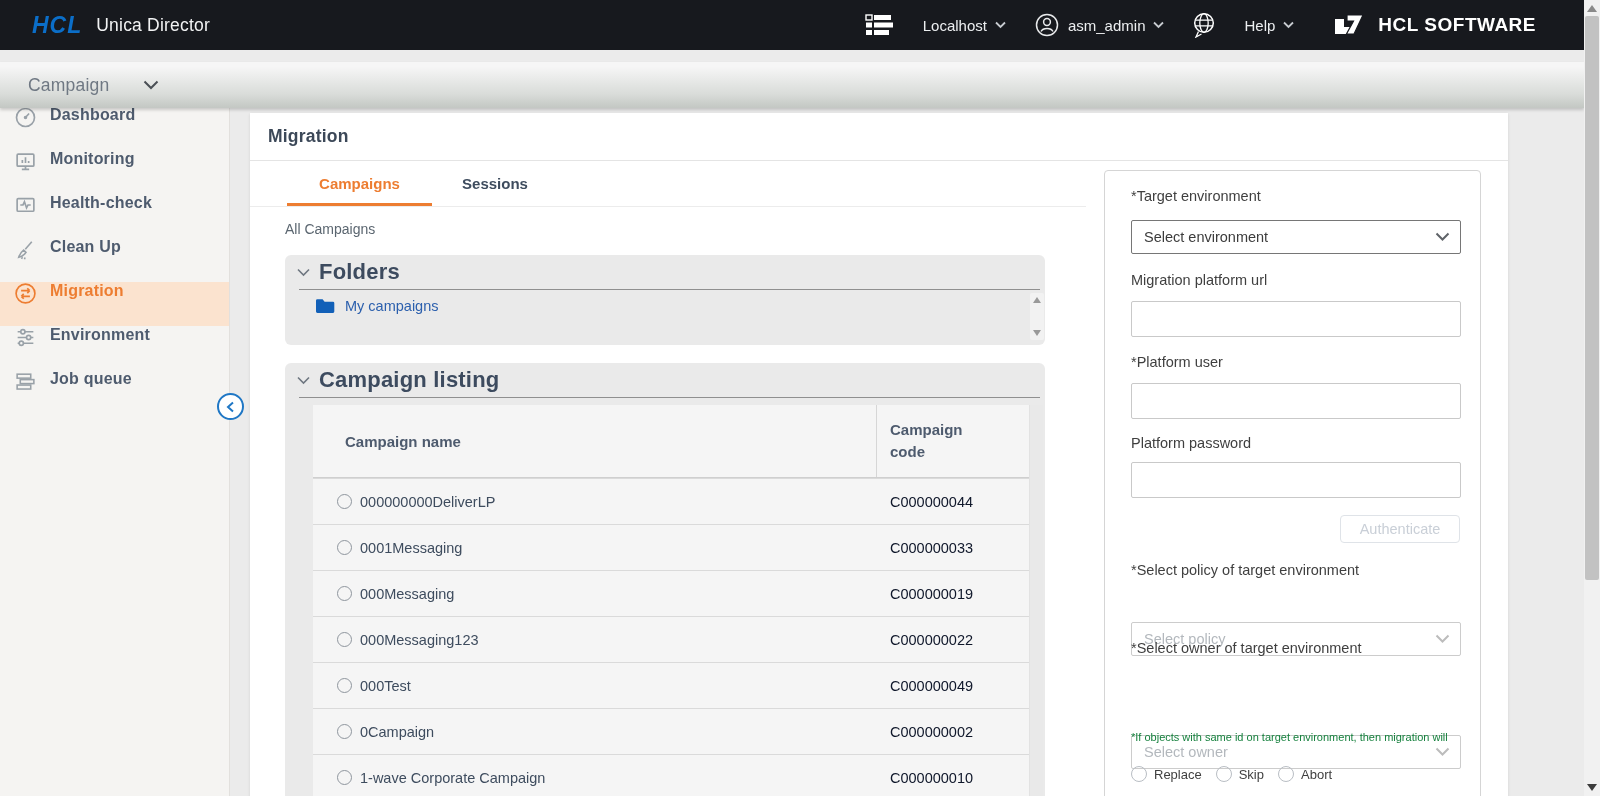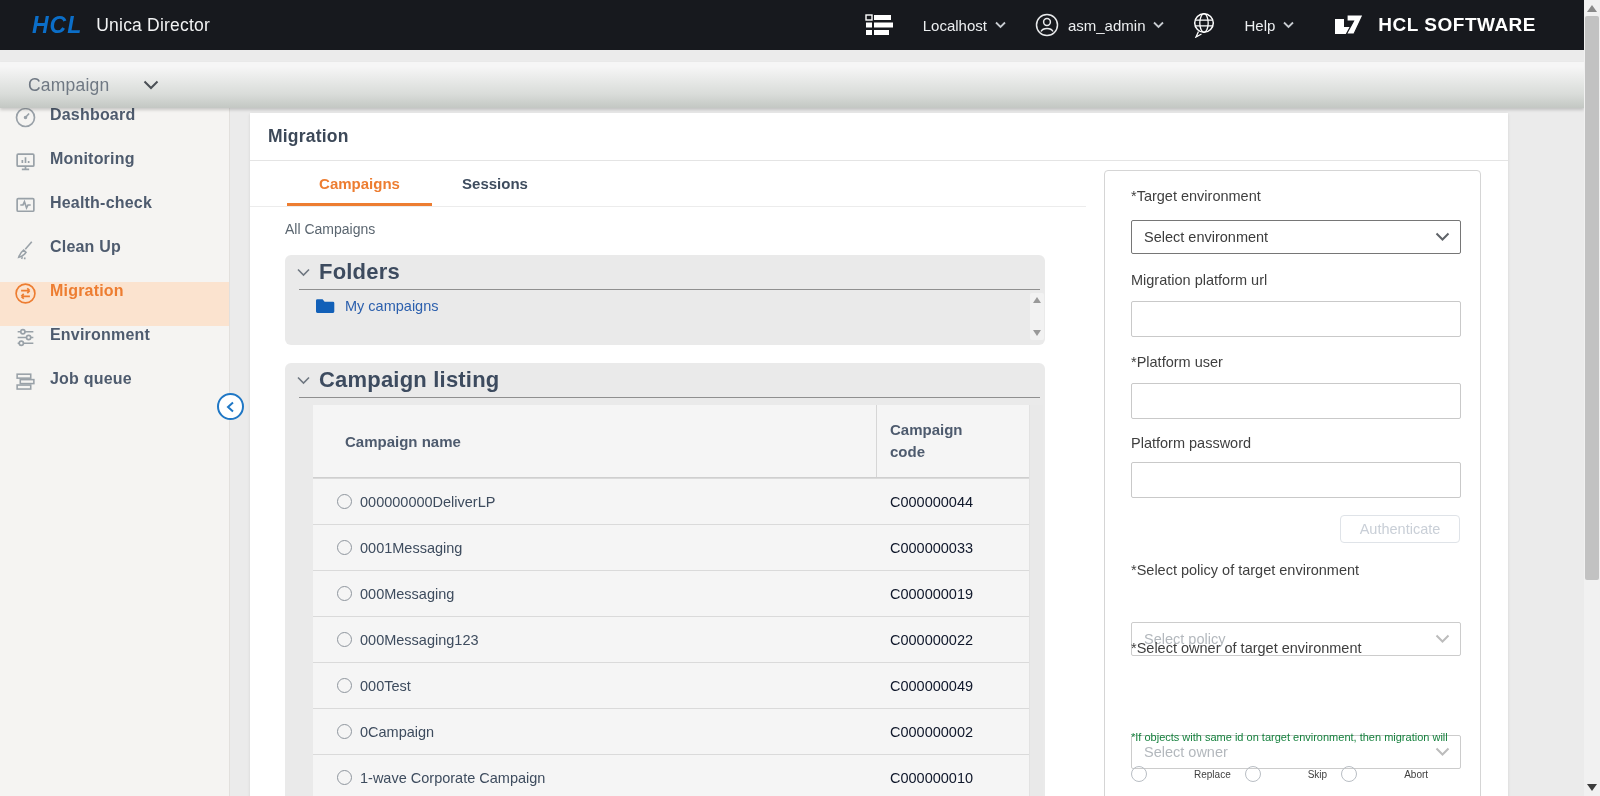--- a/index.html
+++ b/index.html
@@ -90,21 +90,21 @@
   .sel.disabled .schev{color:#bcbcbc;}
   .tin{width:330px;height:36px;border:1px solid #c9c9c9;border-radius:2px;background:#fff;
        box-sizing:border-box;padding:0 10px;font:inherit;font-size:14.5px;color:#3c3c3c;}
   .auth-btn{position:absolute;right:20px;top:344px;width:120px;height:28px;background:#fff;
             border:1px solid #dfe3e8;border-radius:4px;color:#c9cfd7;font-size:14.5px;
             font-family:inherit;cursor:default;}
   .conflict{width:332px;line-height:20px;font-size:11px;color:#15803d;margin-top:8px;}
   .radio-row{display:flex;gap:14px;align-items:center;}
   .ropt{display:flex;align-items:center;gap:7px;cursor:pointer;}
   .rcirc{width:16px;height:16px;border:1.5px solid #b9bec4;border-radius:50%;box-sizing:border-box;}
-  .ropt .rl{font-size:10px;color:#3f3f3f;margin-left:40px;}
+  .ropt .rl{font-size:13px;color:#3f3f3f;}
   
   .vscroll{position:absolute;right:0;top:0;width:16px;height:796px;background:#f1f1f1;z-index:9;}
   .vscroll .thumb{position:absolute;left:1px;top:16px;width:14px;height:564px;background:#c2c2c2;border-radius:2px;}
   .vscroll .ar{position:absolute;left:3px;width:0;height:0;border-left:5px solid transparent;border-right:5px solid transparent;}
   .vscroll .ar.up{top:5px;border-bottom:7px solid #8a8a8a;}
   .vscroll .ar.dn{bottom:5px;border-top:7px solid #3c3c3c;}
 </style>
 </head>
 <body>
 

